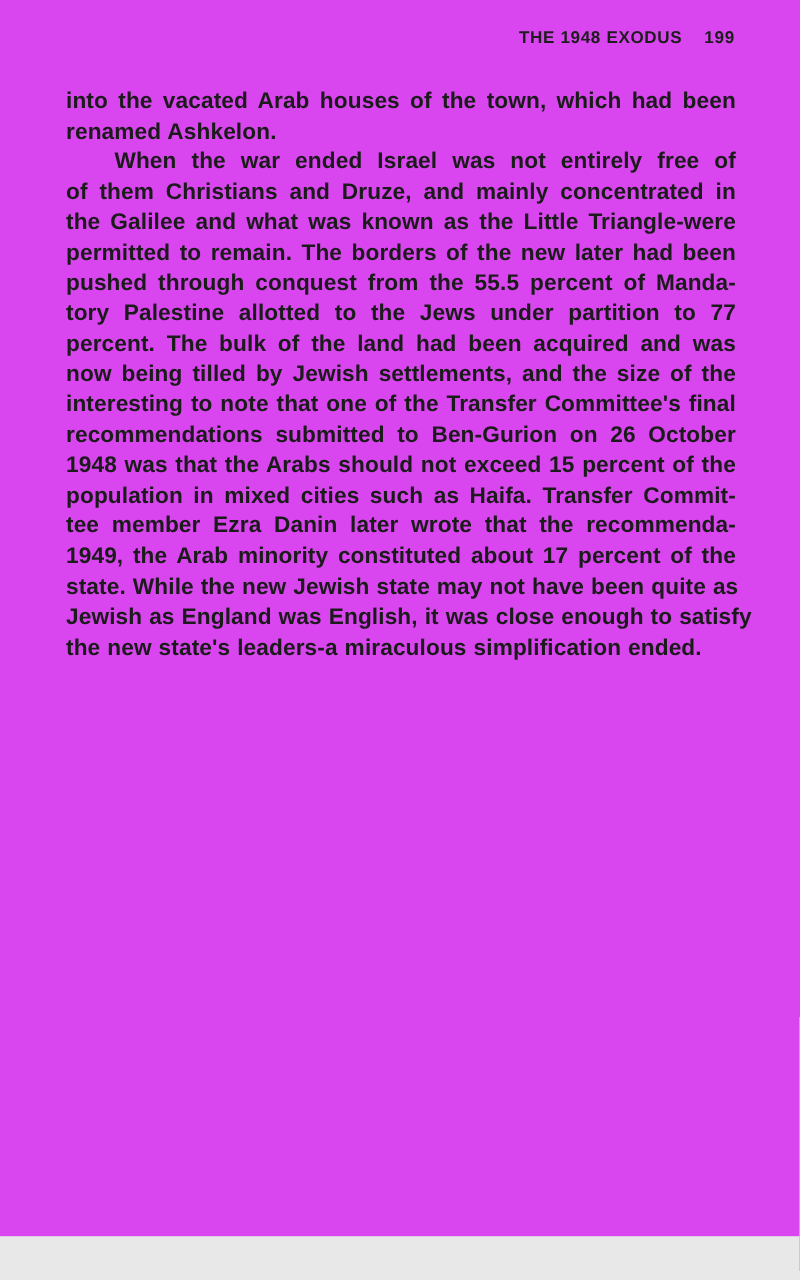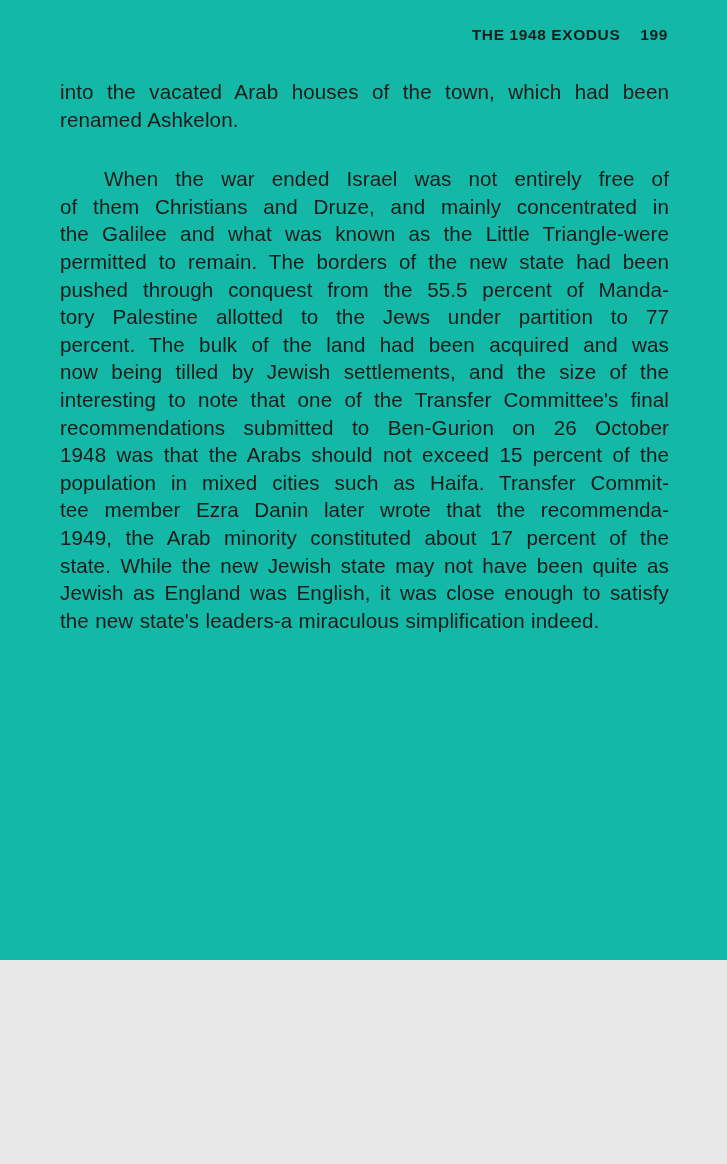--- a/index.html
+++ b/index.html
@@ -3,23 +3,23 @@
 <meta charset="utf-8">
 <style>
   html, body {
     margin: 0;
     padding: 0;
     background: #e8e8e8;
   }
   .page {
     position: relative;
     width: 727px;
-    height: 960px;
+    height: 1124px;
     margin: 0 auto;
-    background: #14b8a6;
+    background: #d946ef;
     color: #1b1b1b;
     font-family: "Liberation Sans", "DejaVu Sans", sans-serif;
     overflow: hidden;
     box-sizing: border-box;
   }
   .running-header {
     position: absolute;
     top: 26px;
     left: 60px;
     right: 59px;
@@ -33,64 +33,64 @@
   .running-header .page-number {
     display: inline-block;
     margin-left: 20px;
     font-weight: 700;
   }
   .body-text {
     position: absolute;
     top: 78px;
     left: 60px;
     width: 609px;
+    font-weight: bold;
   }
   .line {
     font-size: 20.6px;
     line-height: 27.6px;
     height: 27.6px;
     white-space: nowrap;
     text-align: justify;
     text-align-last: justify;
     letter-spacing: 0.1px;
     word-spacing: 0.5px;
   }
   .line.no-just {
     text-align: center;
     text-align-last: left;
   }
   .line.indent {
     padding-left: 44px;
-    margin-top: 32px;
   }
 </style>
 </head>
 <body>
 
 <div class="page">
 
   <div class="running-header">
     <span>THE 1948 EXODUS</span><span class="page-number">199</span>
   </div>
 
   <div class="body-text">
     <div class="line">into the vacated Arab houses of the town, which had been</div>
     <div class="line no-just">renamed Ashkelon.</div>
     <div class="line indent">When the war ended Israel was not entirely free of</div>
     <div class="line">of them Christians and Druze, and mainly concentrated in</div>
     <div class="line">the Galilee and what was known as the Little Triangle-were</div>
-    <div class="line">permitted to remain. The borders of the new state had been</div>
+    <div class="line">permitted to remain. The borders of the new later had been</div>
     <div class="line">pushed through conquest from the 55.5 percent of Manda-</div>
     <div class="line">tory Palestine allotted to the Jews under partition to 77</div>
     <div class="line">percent. The bulk of the land had been acquired and was</div>
     <div class="line">now being tilled by Jewish settlements, and the size of the</div>
     <div class="line">interesting to note that one of the Transfer Committee's final</div>
     <div class="line">recommendations submitted to Ben-Gurion on 26 October</div>
     <div class="line">1948 was that the Arabs should not exceed 15 percent of the</div>
     <div class="line">population in mixed cities such as Haifa. Transfer Commit-</div>
     <div class="line">tee member Ezra Danin later wrote that the recommenda-</div>
     <div class="line">1949, the Arab minority constituted about 17 percent of the</div>
     <div class="line">state. While the new Jewish state may not have been quite as</div>
     <div class="line">Jewish as England was English, it was close enough to satisfy</div>
-    <div class="line no-just">the new state's leaders-a miraculous simplification indeed.</div>
+    <div class="line no-just">the new state's leaders-a miraculous simplification ended.</div>
   </div>
 
 </div>
 
 </body></html>

